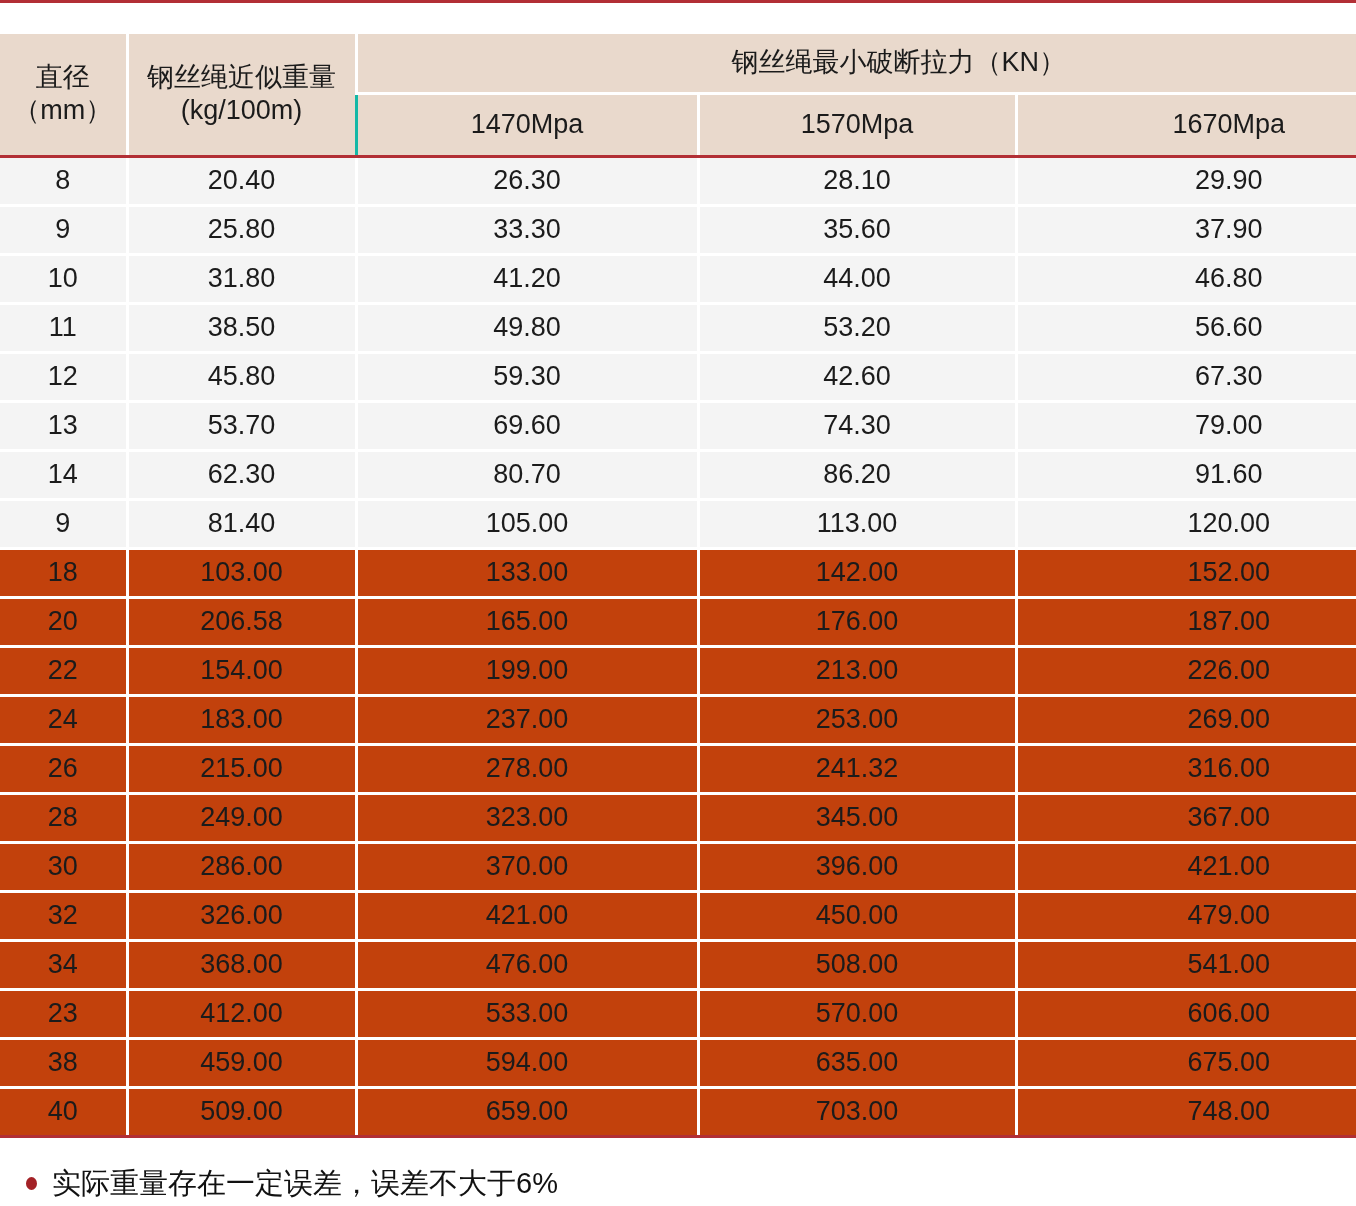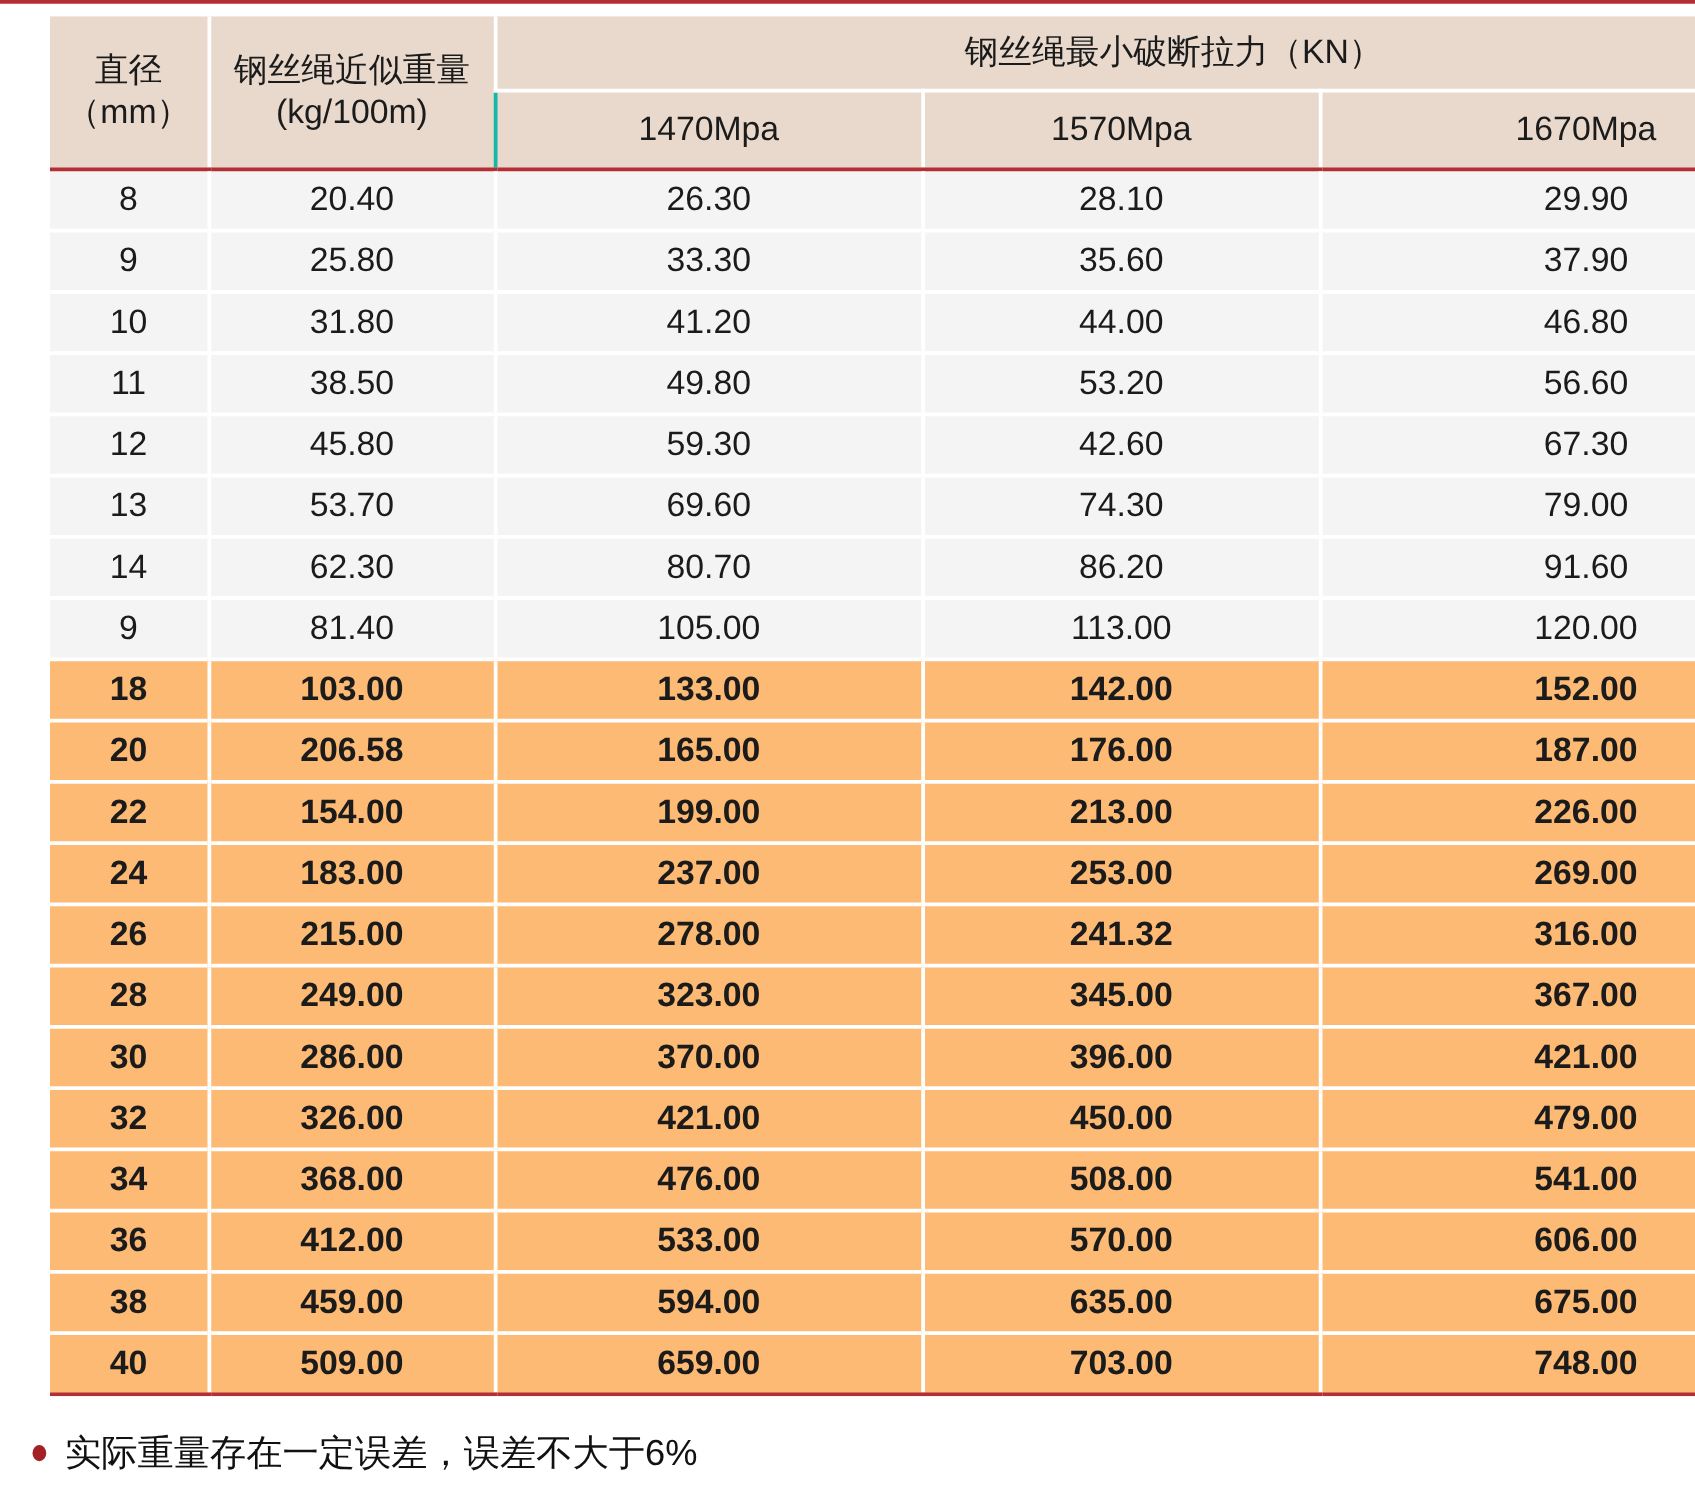--- a/index.html
+++ b/index.html
@@ -6,21 +6,21 @@
   html, body {
     width: 1356px; height: 1206px;
     background: #ffffff;
     overflow: hidden;
     font-family: "Liberation Sans", "DejaVu Sans", sans-serif;
     color: #1b1b1b;
   }
   .page { position: relative; width: 1356px; height: 1206px; overflow: hidden; }
   .top-rule { width: 100%; height: 3px; background: #b22f35; }
 
-  .table-clip { width: 1356px; overflow: hidden; margin-top: 10px; padding-left: 40px; }
+  .table-clip { width: 1356px; overflow: hidden; margin-top: 31px; }
 
   table.spec {
     width: 1440px;
     table-layout: fixed;
     border-collapse: collapse;
   }
   col.c1 { width: 127px; }
   col.c2 { width: 229px; }
   col.c3 { width: 342px; }
   col.c4 { width: 318px; }
@@ -53,21 +53,21 @@
   tbody tr { height: 49px; }
   tbody td {
     border-top: 3px solid #ffffff;
     border-left: 3px solid #ffffff;
   }
   tbody td:first-child { border-left: none; }
   tbody tr:first-child td { border-top: none; }
   tbody tr:last-child td { border-bottom: 3px solid #b22f35; }
 
   tr.row-gray  td { background: #f4f4f4; }
-  tr.row-peach td { background: #fdba74; font-weight: bold; }
+  tr.row-peach td { background: #c2410c; }
 
   .footnote {
     margin: 26px 0 0 26px;
     display: flex;
     align-items: center;
     gap: 15px;
     font-size: 29px;
     color: #111111;
   }
   .bullet {
@@ -225,21 +225,21 @@
             <td>479.00</td>
           </tr>
           <tr class="row-peach">
             <td>34</td>
             <td>368.00</td>
             <td>476.00</td>
             <td>508.00</td>
             <td>541.00</td>
           </tr>
           <tr class="row-peach">
-            <td>36</td>
+            <td>23</td>
             <td>412.00</td>
             <td>533.00</td>
             <td>570.00</td>
             <td>606.00</td>
           </tr>
           <tr class="row-peach">
             <td>38</td>
             <td>459.00</td>
             <td>594.00</td>
             <td>635.00</td>

